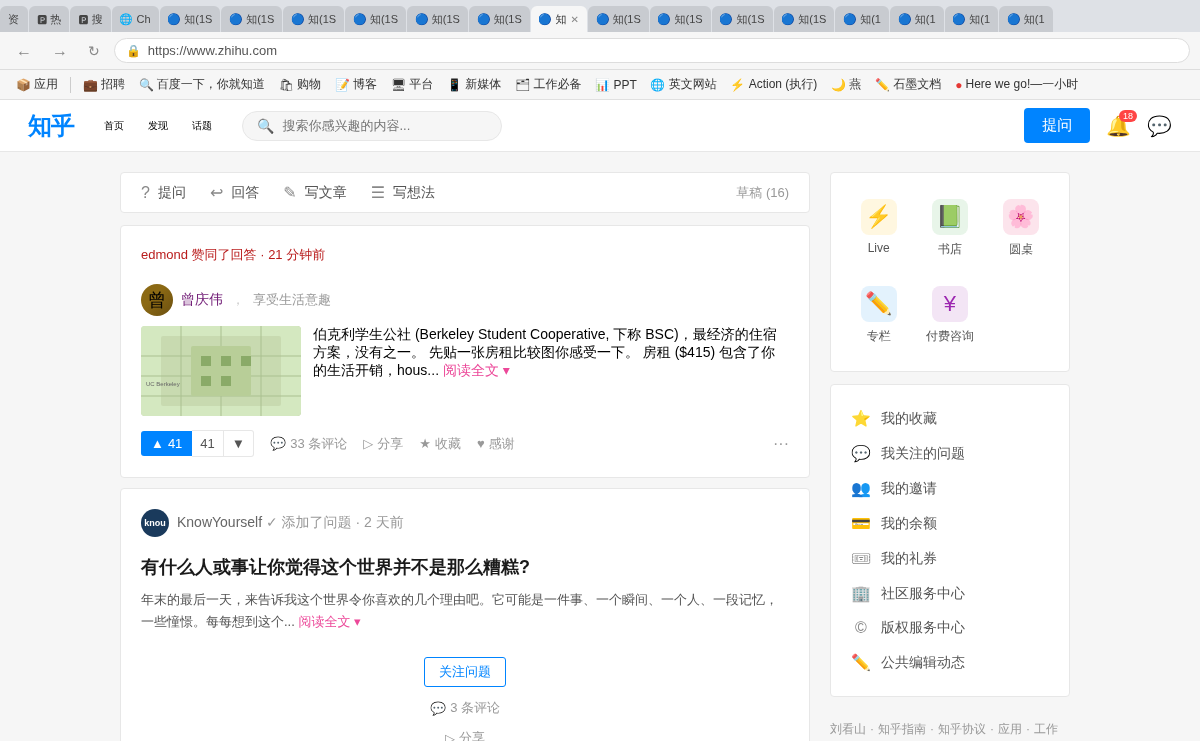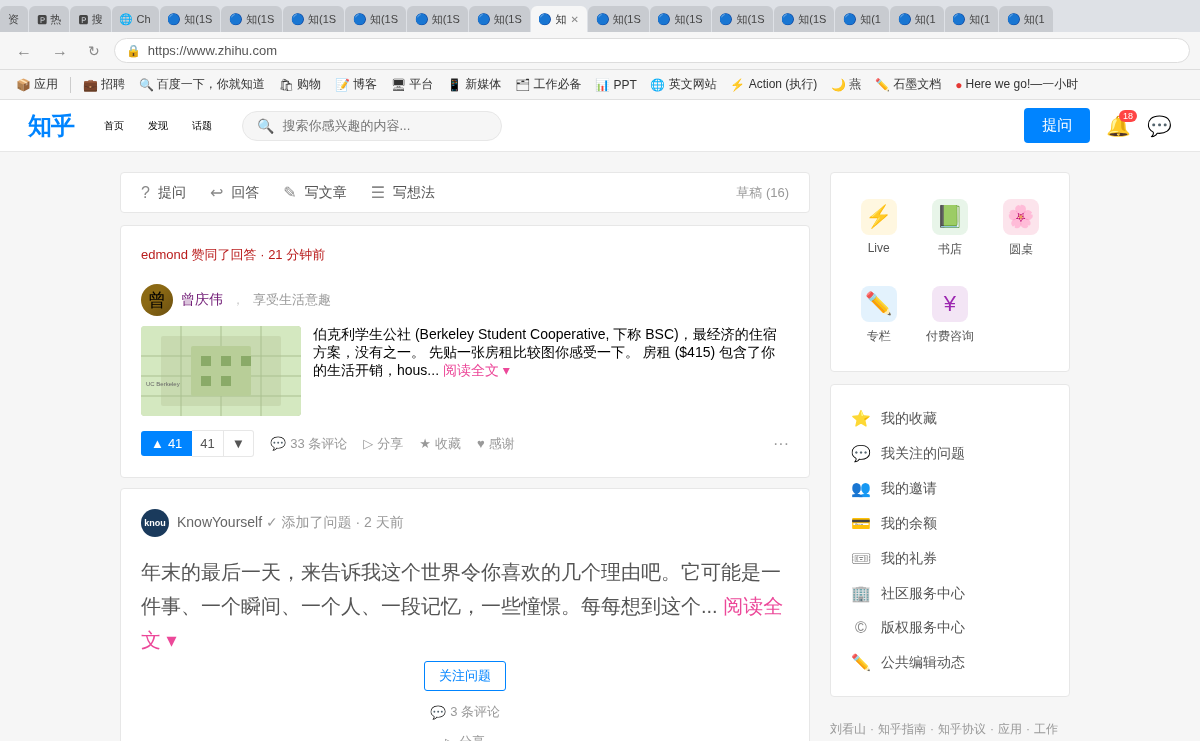--- a/index.html
+++ b/index.html
@@ -73,21 +73,21 @@
     .action-link { color: #999; font-size: 13px; cursor: pointer; display: flex; align-items: center; gap: 4px; }
     .more-btn { color: #999; cursor: pointer; font-size: 16px; margin-left: auto; }
 
     
     .question-card { background: white; border: 1px solid #e7e7e7; border-radius: 4px; padding: 20px; margin-bottom: 10px; }
     .question-meta { display: flex; align-items: center; gap: 8px; margin-bottom: 18px; }
     .q-avatar { width: 28px; height: 28px; border-radius: 50%; background: #1a5c3a; display: flex; align-items: center; justify-content: center; overflow: hidden; flex-shrink: 0; }
     .q-meta-text { font-size: 14px; color: #999; }
     .q-meta-text .org { color: #666; font-weight: 500; cursor: pointer; }
     .question-title { font-size: 18px; font-weight: 600; color: #1a1a1a; margin-bottom: 10px; cursor: pointer; }
-    .question-text { color: #555; font-size: 20px; line-height: 1.7; margin-bottom: 4px; }
+    .question-text { color: #555; font-size: 13px; line-height: 1.7; margin-bottom: 24px; }
     .question-actions { display: flex; align-items: center; gap: 12px; flex-direction: column; }
     .follow-btn { border: 1px solid #0084ff; color: #0084ff; background: white; border-radius: 3px; padding: 5px 14px; font-size: 13px; cursor: pointer; }
 
     
     .sidebar-section { background: white; border: 1px solid #e7e7e7; border-radius: 4px; padding: 16px; margin-bottom: 12px; }
     .sidebar-grid { display: grid; grid-template-columns: 1fr 1fr 1fr; gap: 8px; }
     .sidebar-item-btn { display: flex; flex-direction: column; align-items: center; padding: 10px 6px; cursor: pointer; border-radius: 4px; gap: 6px; }
     .sb-icon { width: 36px; height: 36px; border-radius: 8px; display: flex; align-items: center; justify-content: center; font-size: 20px; }
     .sb-label { font-size: 12px; color: #555; }
     .sidebar-menu-item { display: flex; align-items: center; padding: 8px 4px; color: #555; font-size: 14px; cursor: pointer; gap: 10px; border-radius: 3px; }
@@ -357,20 +357,21 @@
         <div class="question-card">
           <div class="question-meta">
             <div class="q-avatar avatar-know">
               <span style="font-size:9px;color:white;font-weight:bold;">knou</span>
             </div>
             <span class="q-meta-text">
               <span class="org">KnowYourself</span>
               <span> ✓ 添加了问题 · 2 天前</span>
             </span>
           </div>
+          <div class="question-title">有什么人或事让你觉得这个世界并不是那么糟糕?</div>
           <div class="question-text">
             <span>年末的最后一天，来告诉我这个世界令你喜欢的几个理由吧。它可能是一件事、一个瞬间、一个人、一段记忆，一些憧憬。每每想到这个...</span>
             <span class="read-more">阅读全文 ▾</span>
           </div>
           <div class="question-actions">
             <button class="follow-btn">关注问题</button>
             <span class="action-link">
               <span>💬</span>
               <span>3 条评论</span>
             </span>

